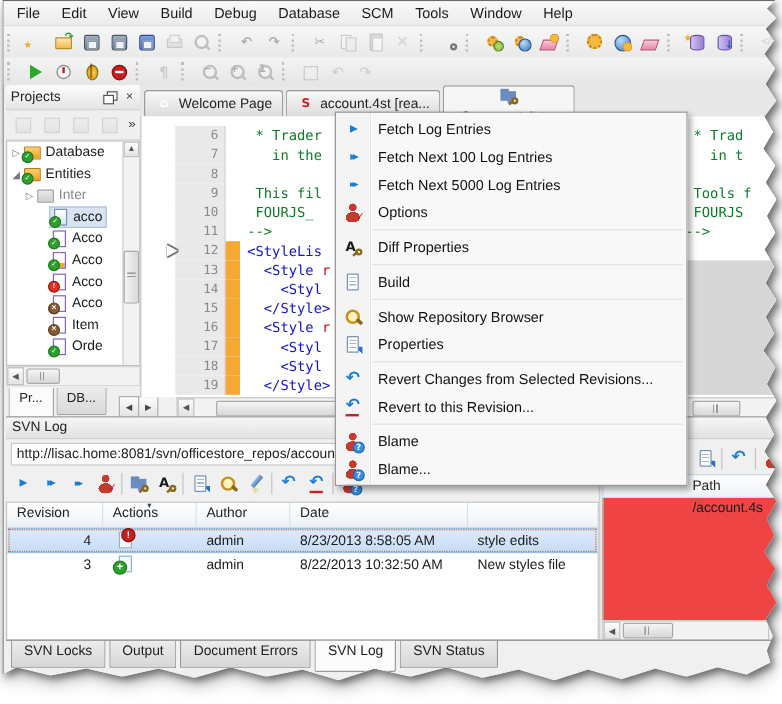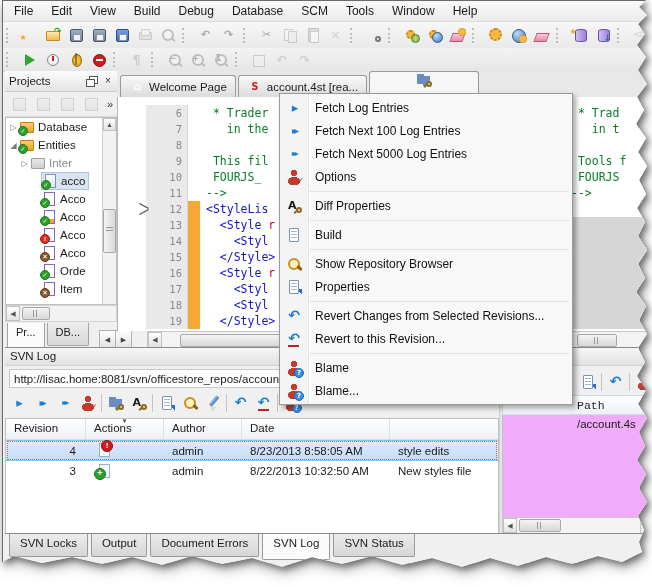--- a/index.html
+++ b/index.html
@@ -243,22 +243,22 @@
   .dc{box-sizing:border-box;}
   .dc.w0{text-align:right;padding-right:10px;}
   .dc.w1{padding-left:10px;}
   .dc.w2{padding-left:8px;}
   .dc.w3{padding-left:8px;}
   .dc.w4{padding-left:8px;}
   #slsplit{position:absolute;left:494px;top:19px;width:3px;bottom:0;background:#e6e6e6;border-left:1px solid #cfcfcf;}
   #slright{position:absolute;left:497px;top:19px;right:0;bottom:0;}
   #sprtools{position:absolute;left:74px;top:3px;height:23px;display:flex;align-items:center;}
   #sprhead{position:absolute;left:0;top:28px;right:0;height:20px;background:linear-gradient(#ffffff,#edf1f6);
-    border:1px solid #d0dce8;font-size:11.5px;color:#222;padding:3px 0 0 74px;box-sizing:border-box;font-family:Liberation Mono, monospace;}
-  #sprbody{position:absolute;left:0;top:48px;right:0;bottom:16px;background:#f0abfc;border:1px solid #c0c0c0;border-top:none;}
+    border:1px solid #d0dce8;font-size:11.5px;color:#222;padding:3px 0 0 74px;box-sizing:border-box;}
+  #sprbody{position:absolute;left:0;top:48px;right:0;bottom:16px;background:#ef4444;border:1px solid #c0c0c0;border-top:none;}
   .prow{height:18px;display:flex;align-items:center;font-size:11.5px;color:#1a1a1a;padding-left:74px;}
   #sprhs{position:absolute;left:0;bottom:0;right:8px;height:15px;}
   #sprhs .sthumb{width:40px;margin-left:2px;}
 
   
   #btabs{left:2px;top:532px;width:644px;height:30px;background:#f0f0f0;border-top:1px solid #888;
     display:flex;align-items:flex-start;padding:0 0 0 4px;box-sizing:border-box;}
   .btab{height:19px;padding:3px 10px 0;font-size:11.5px;color:#222;background:linear-gradient(#ececec,#d6d6d6);
     border:1px solid #9a9a9a;border-top:none;margin-right:3px;border-radius:0 0 2px 2px;}
   .btab.active{background:#fbfbfb;height:22px;}
@@ -500,29 +500,29 @@
             <div class="trow" style="padding-left: 24px;">
               <span class="texp"></span>
               <span class="twrap">
                 <span class="t-ic t-form-x"></span>
                 <span class="tlabel">Acco</span>
               </span>
             </div>
             <div class="trow" style="padding-left: 24px;">
               <span class="texp"></span>
               <span class="twrap">
-                <span class="t-ic t-form-check"></span>
-                <span class="tlabel">Orde</span>
+                <span class="t-ic t-form-x"></span>
+                <span class="tlabel">Item</span>
               </span>
             </div>
             <div class="trow" style="padding-left: 24px;">
               <span class="texp"></span>
               <span class="twrap">
-                <span class="t-ic t-form-x"></span>
-                <span class="tlabel">Item</span>
+                <span class="t-ic t-form-check"></span>
+                <span class="tlabel">Orde</span>
               </span>
             </div>
             <div id="ptvs">
           <span class="sbtn">▲</span>
           <span class="vthumb"></span>
         </div>
       </div>
       <div id="phs" class="sb">
         <span class="sbtn">◀</span>
         <span class="sthumb"></span>

